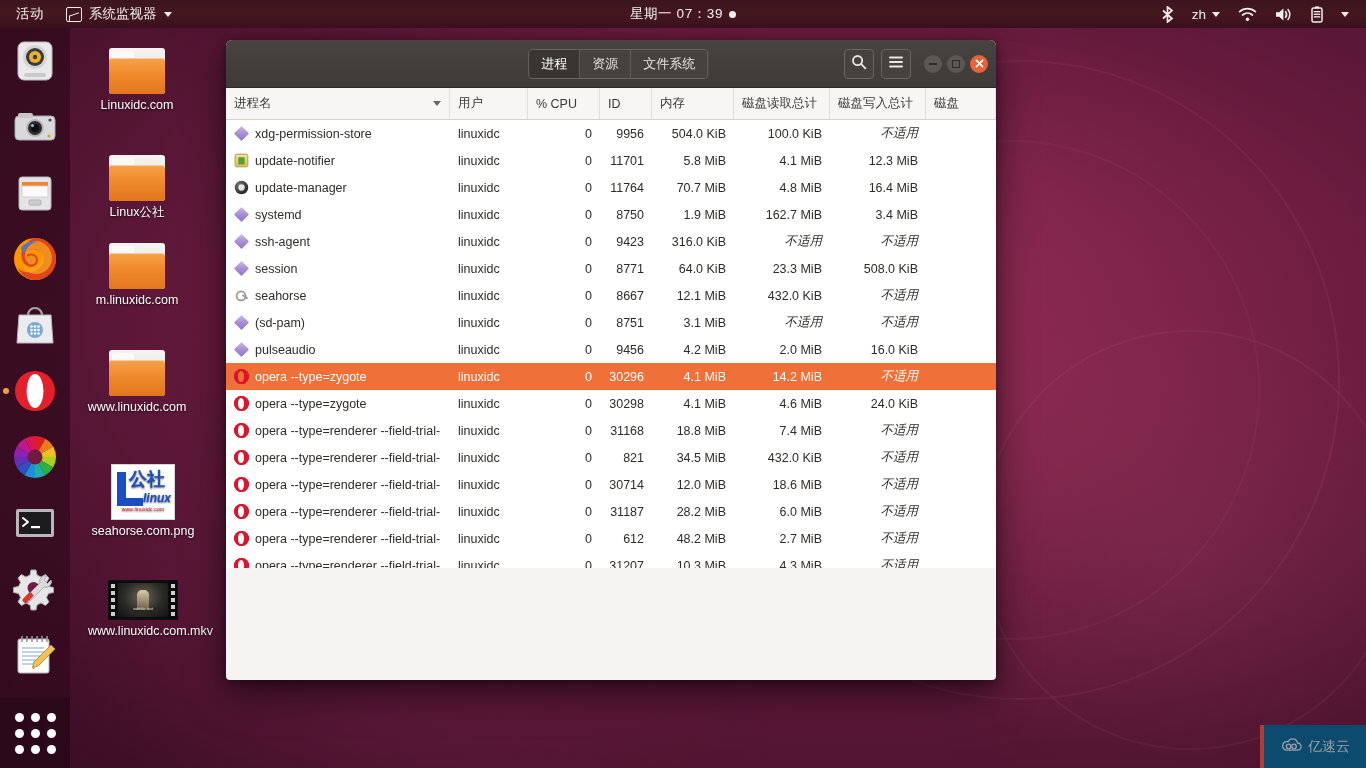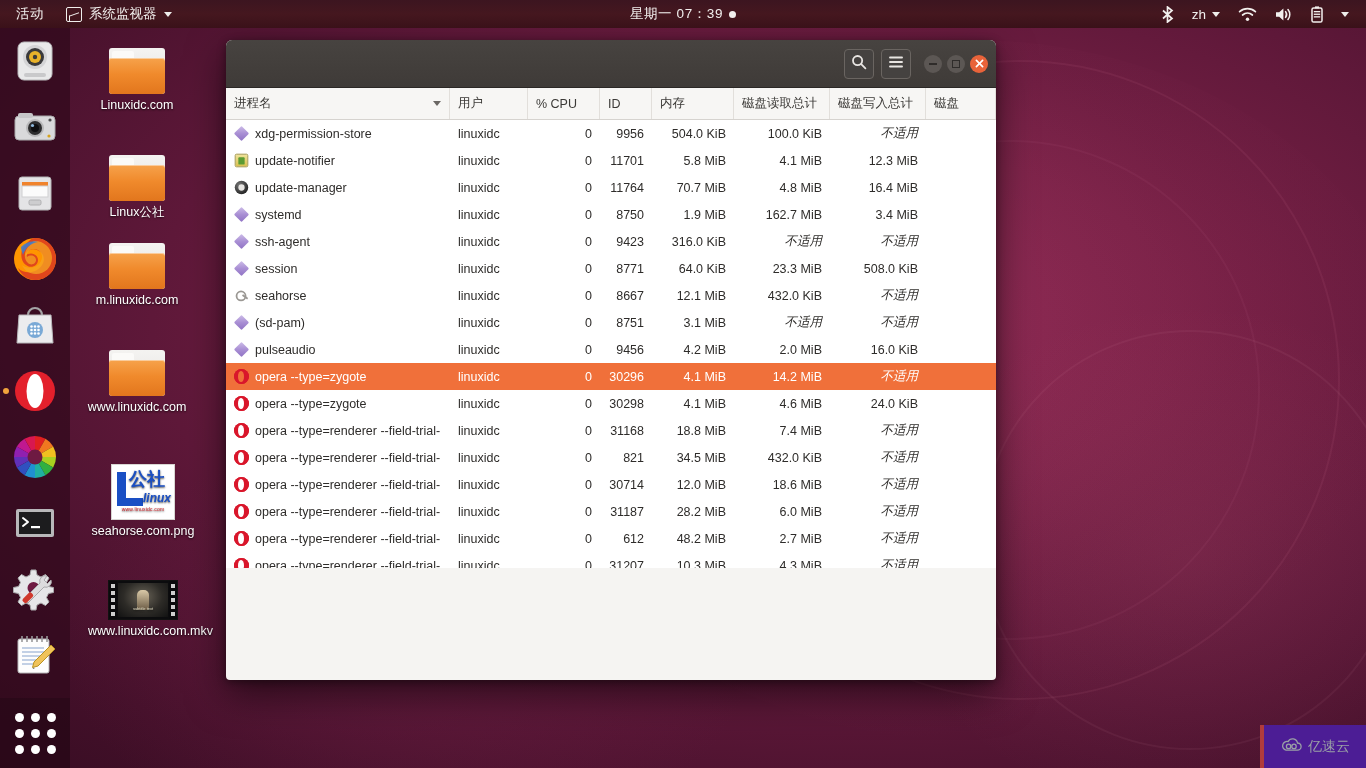--- a/index.html
+++ b/index.html
@@ -282,21 +282,21 @@
   #props-btn {
     margin-left: auto; width: 30px; height: 30px;
     background: linear-gradient(to bottom, #fbfbfa, #eceae7);
     border: 1px solid #c3c0bc; border-radius: 4px;
     display: flex; align-items: center; justify-content: center;
   }
 
   
   #watermark {
     position: absolute; right: 0; bottom: 0; width: 106px; height: 43px;
-    background: #4c1d95;
+    background: #0c4a6e;
     display: flex; align-items: center; justify-content: center; gap: 4px;
     color: #9aa0a6; font-size: 14px;
     border-left: 4px solid #b03c3c;
     z-index: 60;
   }
 </style>
 </head>
 <body>
 
 <div class="wp-swirl wp1"></div>
@@ -600,20 +600,25 @@
         <i></i>
         <i></i>
       </div>
   </div>
   <div class="label">www.linuxidc.com.mkv</div>
 </div>
 
 <div id="sysmon-window">
 
   <div id="titlebar">
+    <div id="tabswitch">
+      <div class="tab active">进程</div>
+      <div class="tab">资源</div>
+      <div class="tab">文件系统</div>
+    </div>
     <div class="tb-right">
       <div class="tb-btn">
         <span>
           <svg width="16" height="16" viewBox="0 0 16 16" fill="none" stroke="#e8e5e2" stroke-width="1.8">
             <circle cx="6.6" cy="6.6" r="4.6"></circle>
               <path d="M10.2 10.2 L14.4 14.4" stroke-linecap="round"></path>
           </svg>
         </span>
       </div>
       <div class="tb-btn">

